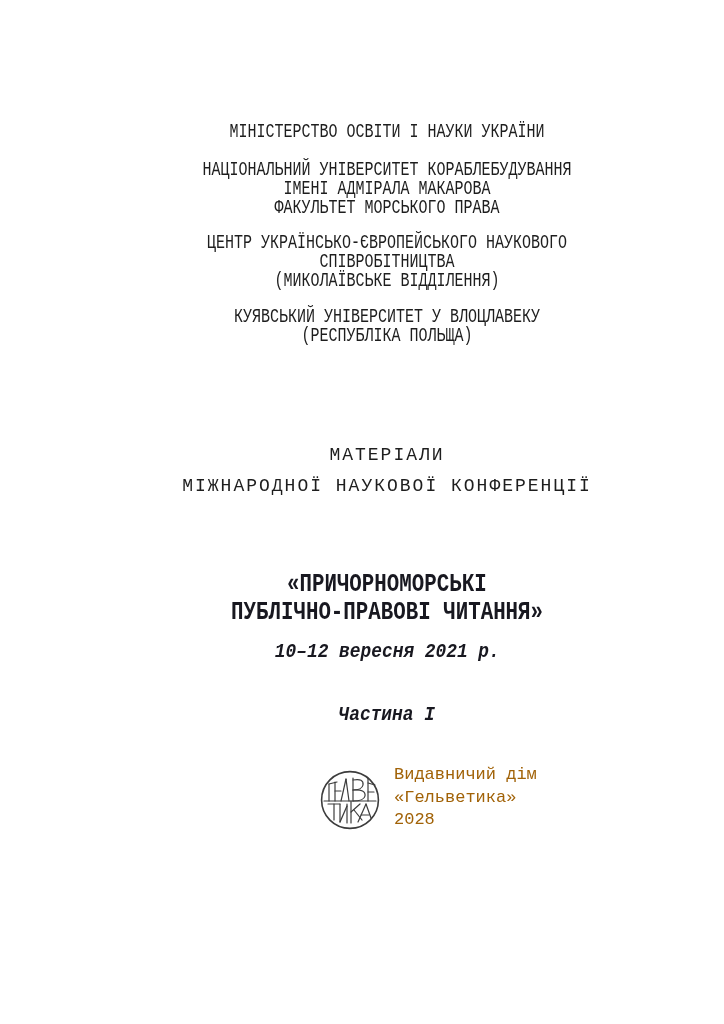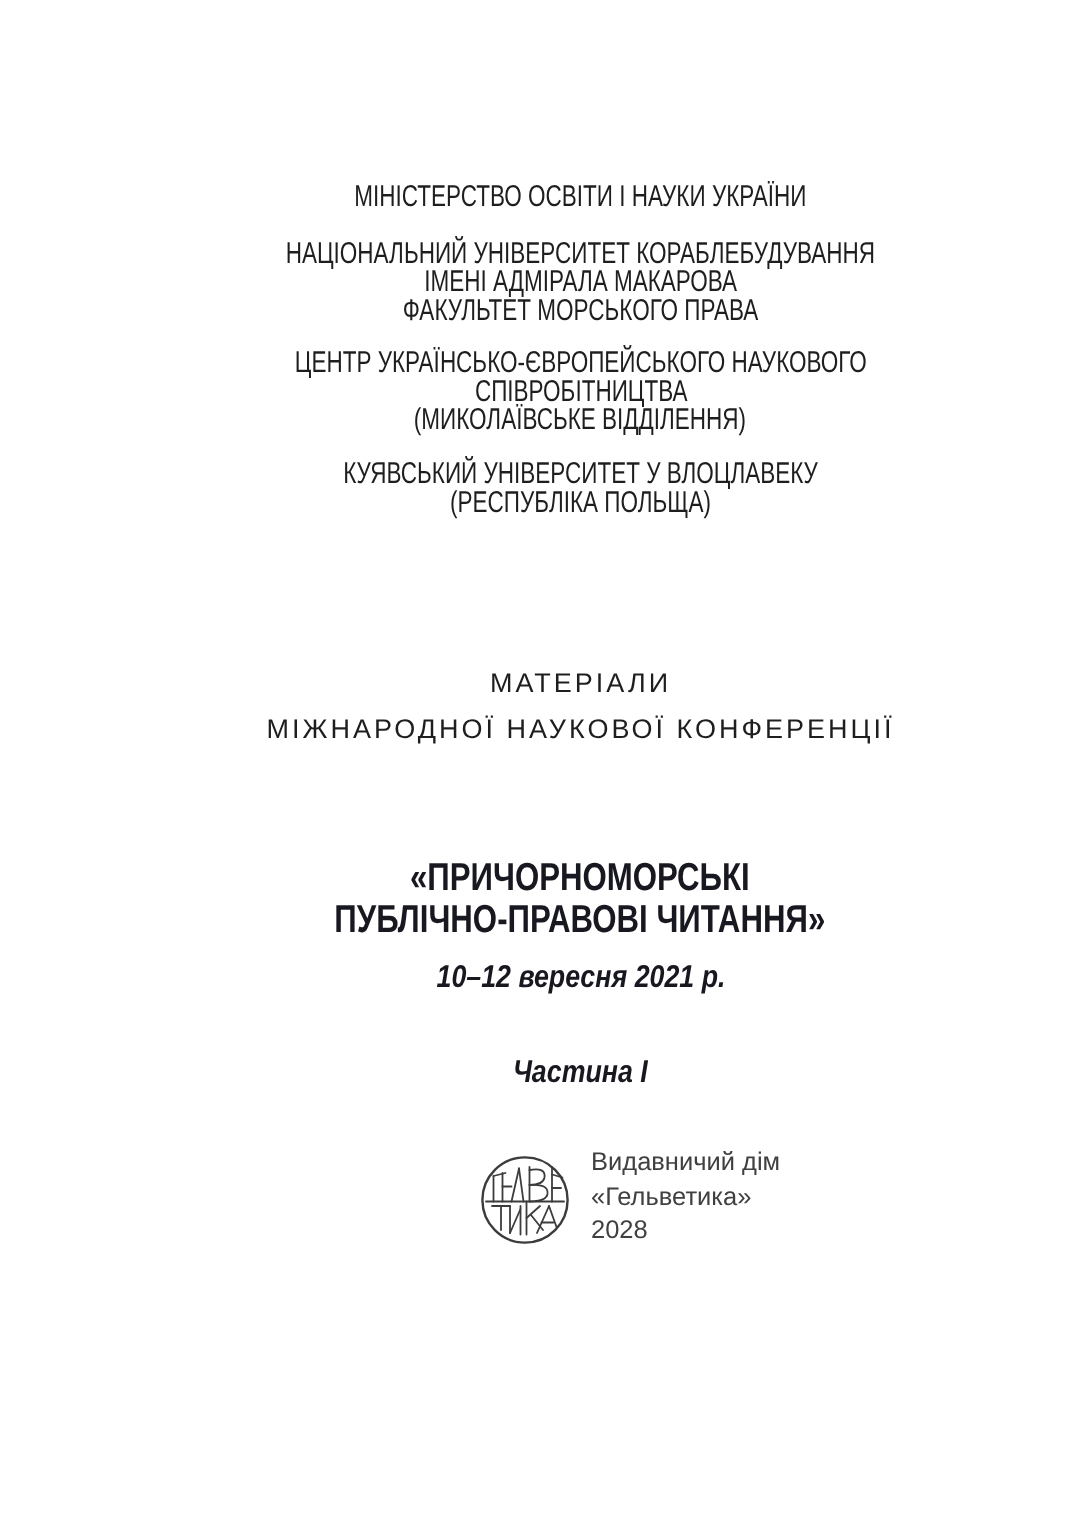--- a/index.html
+++ b/index.html
@@ -6,21 +6,21 @@
     margin: 0;
     padding: 0;
     background: #ffffff;
   }
   .page {
     position: relative;
     width: 700px;
     height: 1024px;
     background: #ffffff;
     overflow: hidden;
-    font-family: Liberation Sans, sans-serif;
+    font-family: Liberation Mono, monospace;
     color: #1e1e1e;
     margin: 0 auto;
   }
   .abs {
     position: absolute;
     left: 13px;
     width: 724px;
     text-align: center;
   }
   
@@ -79,21 +79,21 @@
     margin-top: 6px;
     width: 60px;
     height: 60px;
     flex: 0 0 auto;
   }
   .publisher-text {
     font-size: 17px;
     line-height: 22.5px;
     text-align: left;
     white-space: nowrap;
-    color: #404040;
+    color: #a16207;
   }
   .line { display: block; }
 </style>
 </head>
 <body>
 
 <div class="page">
 
   <div class="abs org" style="top:122px">
     <span class="squeeze">МІНІСТЕРСТВО ОСВІТИ І НАУКИ УКРАЇНИ</span>

